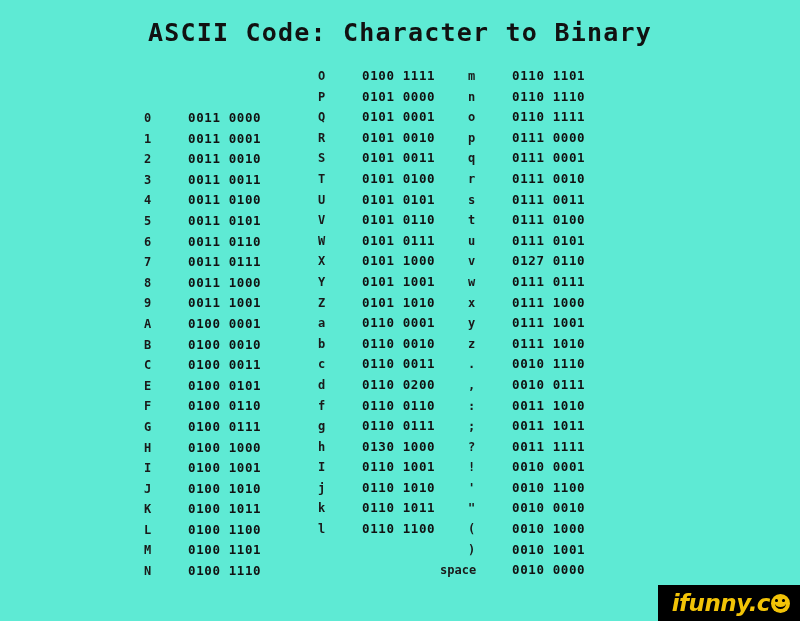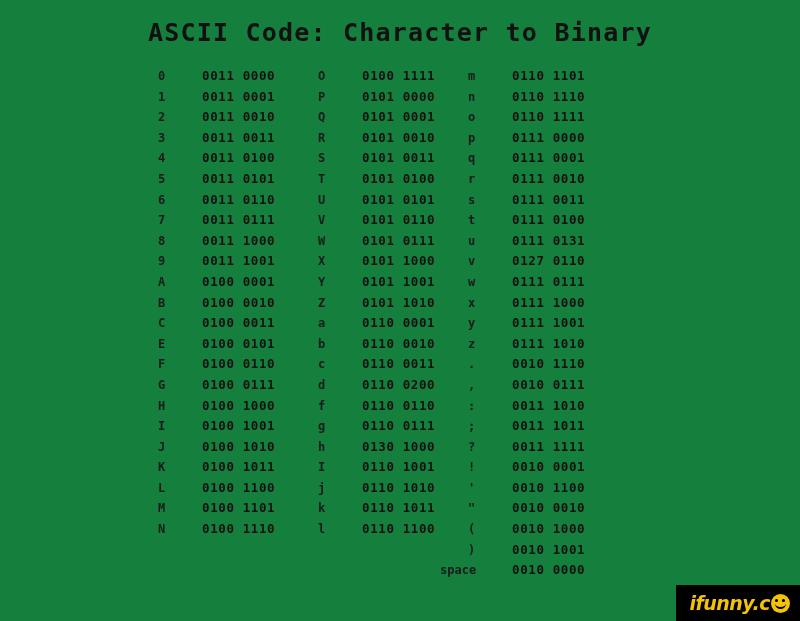--- a/index.html
+++ b/index.html
@@ -12,21 +12,21 @@
     background: #ffffff;
     font-family: "DejaVu Sans Mono", "Liberation Mono", monospace;
     overflow: hidden;
     position: relative;
   }
 
   .page {
     position: relative;
     width: 800px;
     height: 621px;
-    background: #15803d;
+    background: #5eead4;
   }
 
   .title {
     position: absolute;
     top: 18px;
     left: 0;
     width: 800px;
     text-align: center;
     font-family: "DejaVu Sans Mono", "Liberation Mono", monospace;
     font-size: 25px;
@@ -42,21 +42,21 @@
     left: 0;
     width: 800px;
     height: 520px;
   }
 
   .column {
     position: absolute;
     top: 0;
   }
 
-  .col-1 { left: 158px; }
+  .col-1 { left: 144px; margin-top: 42px; }
   .col-2 { left: 318px; }
   .col-3 { left: 468px; }
 
   .row {
     height: 20.6px;
     line-height: 20.6px;
     white-space: nowrap;
     font-size: 11.5px;
     color: #1a1a1a;
   }
@@ -96,21 +96,21 @@
     bottom: 0;
     height: 36px;
     background: #000000;
     display: flex;
     align-items: center;
     padding: 0 10px 0 14px;
     box-sizing: border-box;
   }
   .watermark-text {
     font-family: "DejaVu Sans", "Liberation Sans", sans-serif;
-    font-size: 19px;
+    font-size: 23px;
     font-weight: bold;
     font-style: italic;
     color: #f2c307;
     letter-spacing: -0.5px;
     line-height: 1;
   }
   .smiley {
     width: 19px;
     height: 19px;
     border-radius: 50%;
@@ -202,21 +202,21 @@
       </div>
     <div class="column col-3">
         <div class="row"><span class="char">m</span><span class="bits">0110 1101</span></div>
         <div class="row"><span class="char">n</span><span class="bits">0110 1110</span></div>
         <div class="row"><span class="char">o</span><span class="bits">0110 1111</span></div>
         <div class="row"><span class="char">p</span><span class="bits">0111 0000</span></div>
         <div class="row"><span class="char">q</span><span class="bits">0111 0001</span></div>
         <div class="row"><span class="char">r</span><span class="bits">0111 0010</span></div>
         <div class="row"><span class="char">s</span><span class="bits">0111 0011</span></div>
         <div class="row"><span class="char">t</span><span class="bits">0111 0100</span></div>
-        <div class="row"><span class="char">u</span><span class="bits">0111 0131</span></div>
+        <div class="row"><span class="char">u</span><span class="bits">0111 0101</span></div>
         <div class="row"><span class="char">v</span><span class="bits">0127 0110</span></div>
         <div class="row"><span class="char">w</span><span class="bits">0111 0111</span></div>
         <div class="row"><span class="char">x</span><span class="bits">0111 1000</span></div>
         <div class="row"><span class="char">y</span><span class="bits">0111 1001</span></div>
         <div class="row"><span class="char">z</span><span class="bits">0111 1010</span></div>
         <div class="row"><span class="char">.</span><span class="bits">0010 1110</span></div>
         <div class="row"><span class="char">,</span><span class="bits">0010 0111</span></div>
         <div class="row"><span class="char">:</span><span class="bits">0011 1010</span></div>
         <div class="row"><span class="char">;</span><span class="bits">0011 1011</span></div>
         <div class="row"><span class="char">?</span><span class="bits">0011 1111</span></div>

